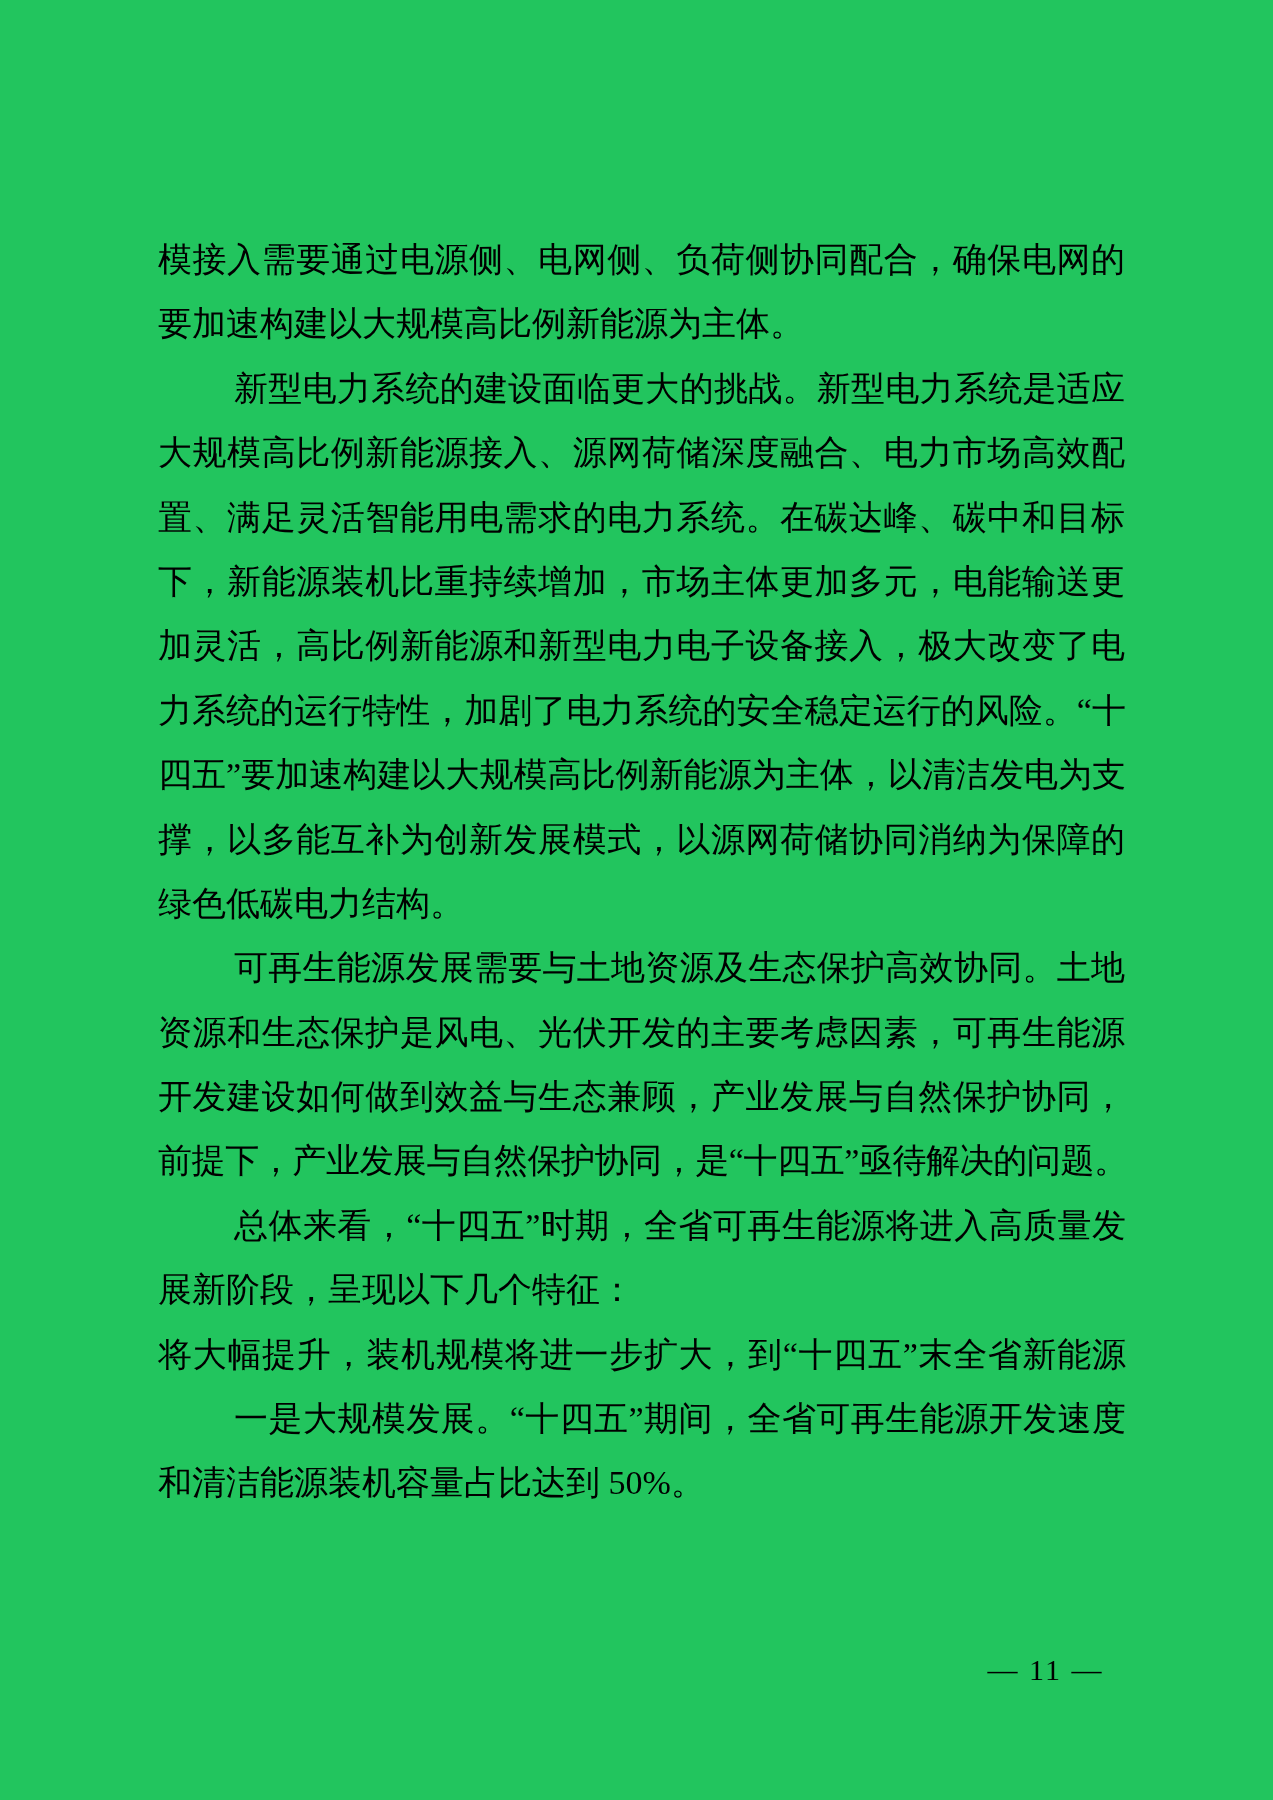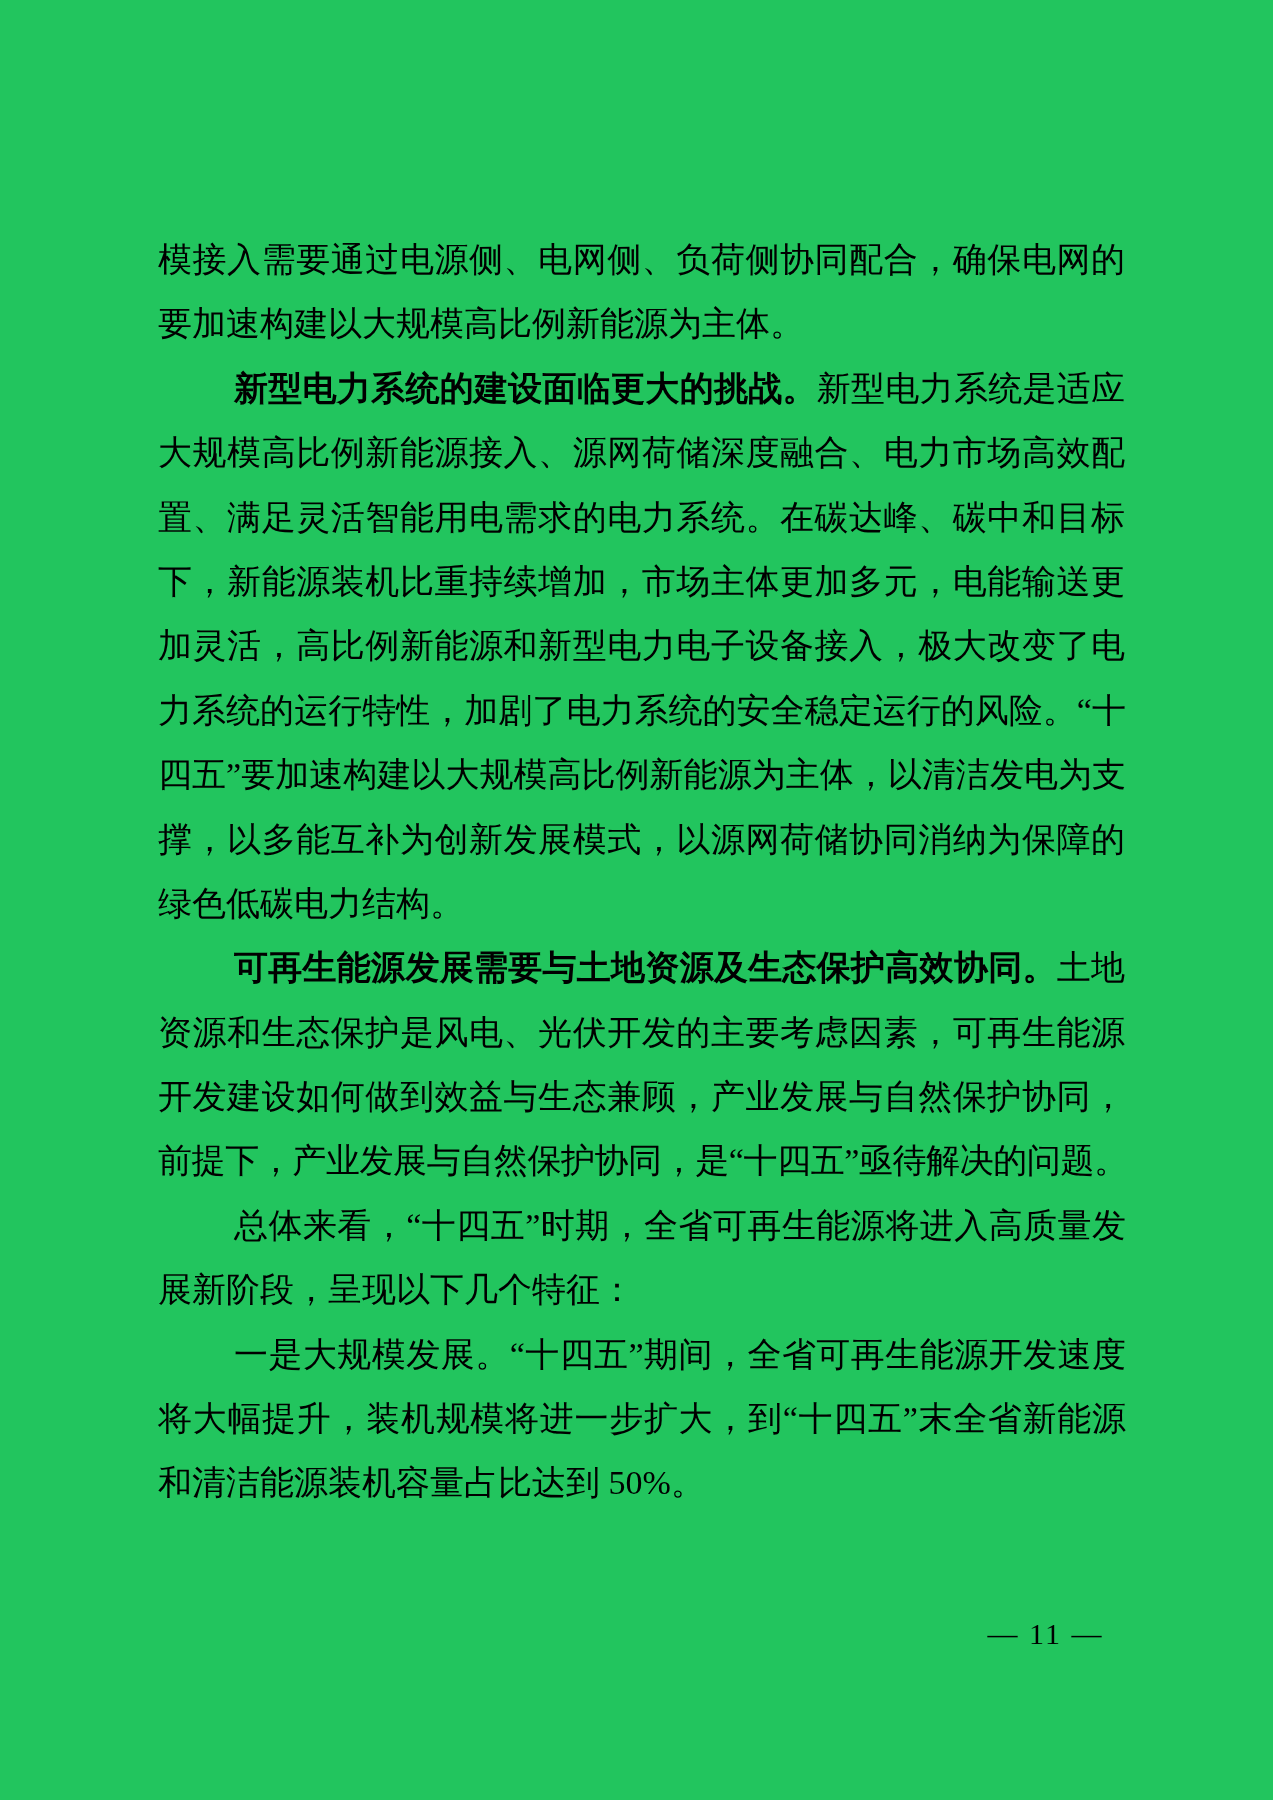--- a/index.html
+++ b/index.html
@@ -31,24 +31,24 @@
   }
   .line span { white-space: normal; }
   .line { white-space: normal; }
   .line.end {
     text-align: left;
     text-align-last: left;
   }
   .line.indent { padding-left: 76px; }
   .line.tight1 { letter-spacing: -1px; }
   .line.tight2 { letter-spacing: -3px; }
-  .bh { font-weight: 700; }
+  .bh { font-weight: 400; }
   .footer {
     position: absolute;
-    top: 1614px;
+    top: 1650px;
     left: 958px;
     width: 175px;
     height: 40px;
     line-height: 40px;
     font-size: 30px;
     text-align: center;
     letter-spacing: 2px;
   }
 </style>
 </head>
@@ -67,20 +67,20 @@
     <div class="line tight1"><span>力系统的运行特性，加剧了电力系统的安全稳定运行的风险。“十</span></div>
     <div class="line tight1"><span>四五”要加速构建以大规模高比例新能源为主体，以清洁发电为支</span></div>
     <div class="line"><span>撑，以多能互补为创新发展模式，以源网荷储协同消纳为保障的</span></div>
     <div class="line end"><span>绿色低碳电力结构。</span></div>
     <div class="line indent"><span class="bh">可再生能源发展需要与土地资源及生态保护高效协同。</span><span>土地</span></div>
     <div class="line"><span>资源和生态保护是风电、光伏开发的主要考虑因素，可再生能源</span></div>
     <div class="line"><span>开发建设如何做到效益与生态兼顾，产业发展与自然保护协同，</span></div>
     <div class="line tight2"><span>前提下，产业发展与自然保护协同，是“十四五”亟待解决的问题。</span></div>
     <div class="line indent tight1"><span>总体来看，“十四五”时期，全省可再生能源将进入高质量发</span></div>
     <div class="line end"><span>展新阶段，呈现以下几个特征：</span></div>
+    <div class="line tight1"><span>将大幅提升，装机规模将进一步扩大，到“十四五”末全省新能源</span></div>
     <div class="line indent tight1"><span>一是大规模发展。“十四五”期间，全省可再生能源开发速度</span></div>
-    <div class="line tight1"><span>将大幅提升，装机规模将进一步扩大，到“十四五”末全省新能源</span></div>
     <div class="line end"><span>和清洁能源装机容量占比达到 50%。</span></div>
 
   </div>
 
   <div class="footer">— 11 —</div>
 </div>
 
 </body></html>

